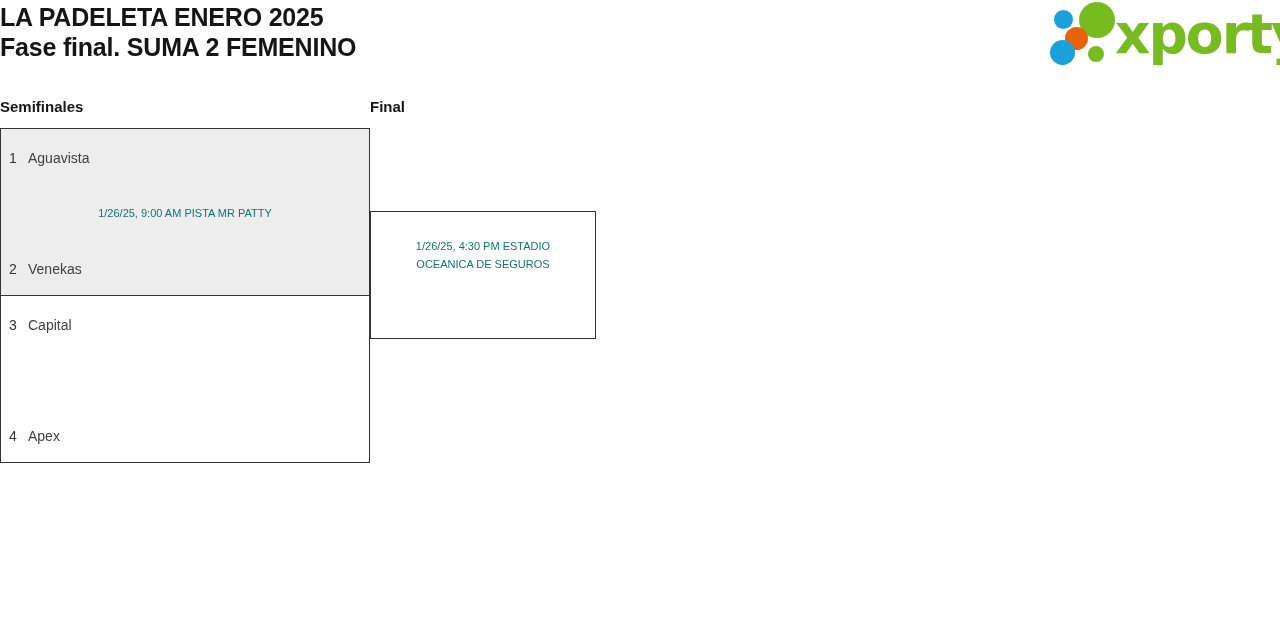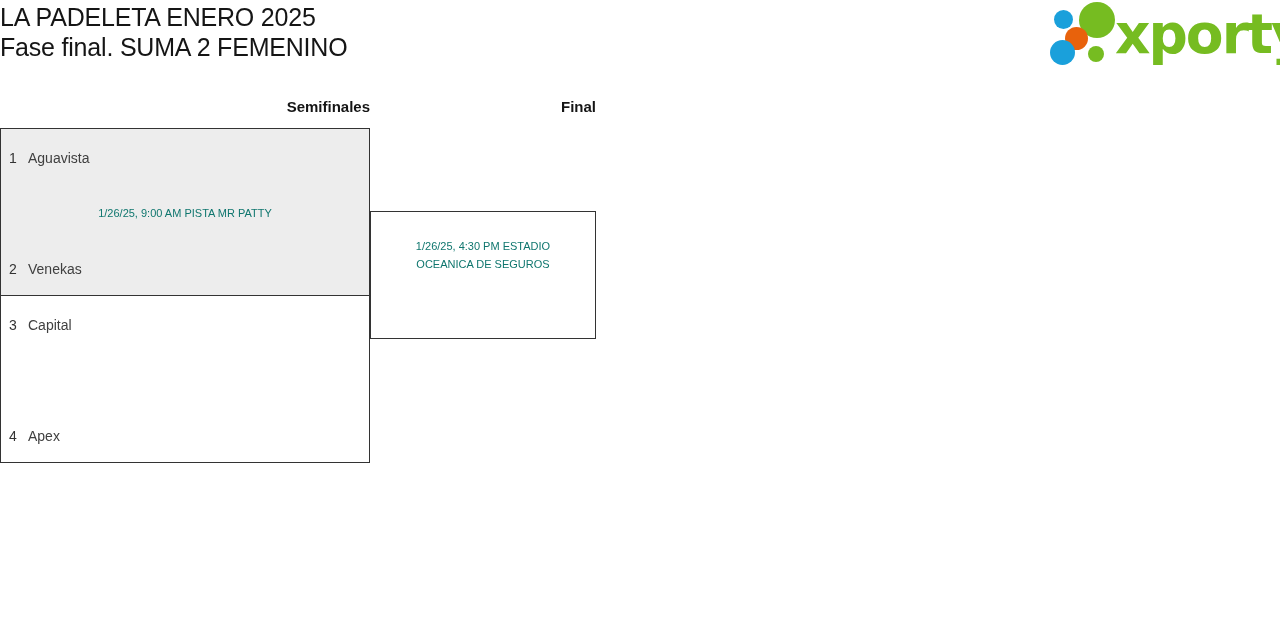--- a/index.html
+++ b/index.html
@@ -23,21 +23,21 @@
     left: 0;
     top: 0;
     width: 1280px;
     height: 90px;
   }
   #tournament-title {
     position: absolute;
     left: 0;
     top: 2px;
     font-size: 25px;
-    font-weight: normal;
+    font-weight: bold;
     line-height: 30px;
     letter-spacing: -0.2px;
     color: #151515;
     white-space: nowrap;
   }
   #tournament-title .line2 {
     display: block;
   }
 
   
@@ -75,21 +75,21 @@
     color: #76bc21;
     line-height: 58px;
   }
 
   
   .round-header {
     position: absolute;
     font-size: 15px;
     font-weight: bold;
     color: #151515;
-    text-align: right;
+    text-align: left;
     white-space: nowrap;
   }
   #round-header-0 { left: 0px;   top: 98px; width: 370px; }
   #round-header-1 { left: 370px; top: 98px; width: 226px; }
 
   
   #bracket {
     position: absolute;
     left: 0;
     top: 0;

